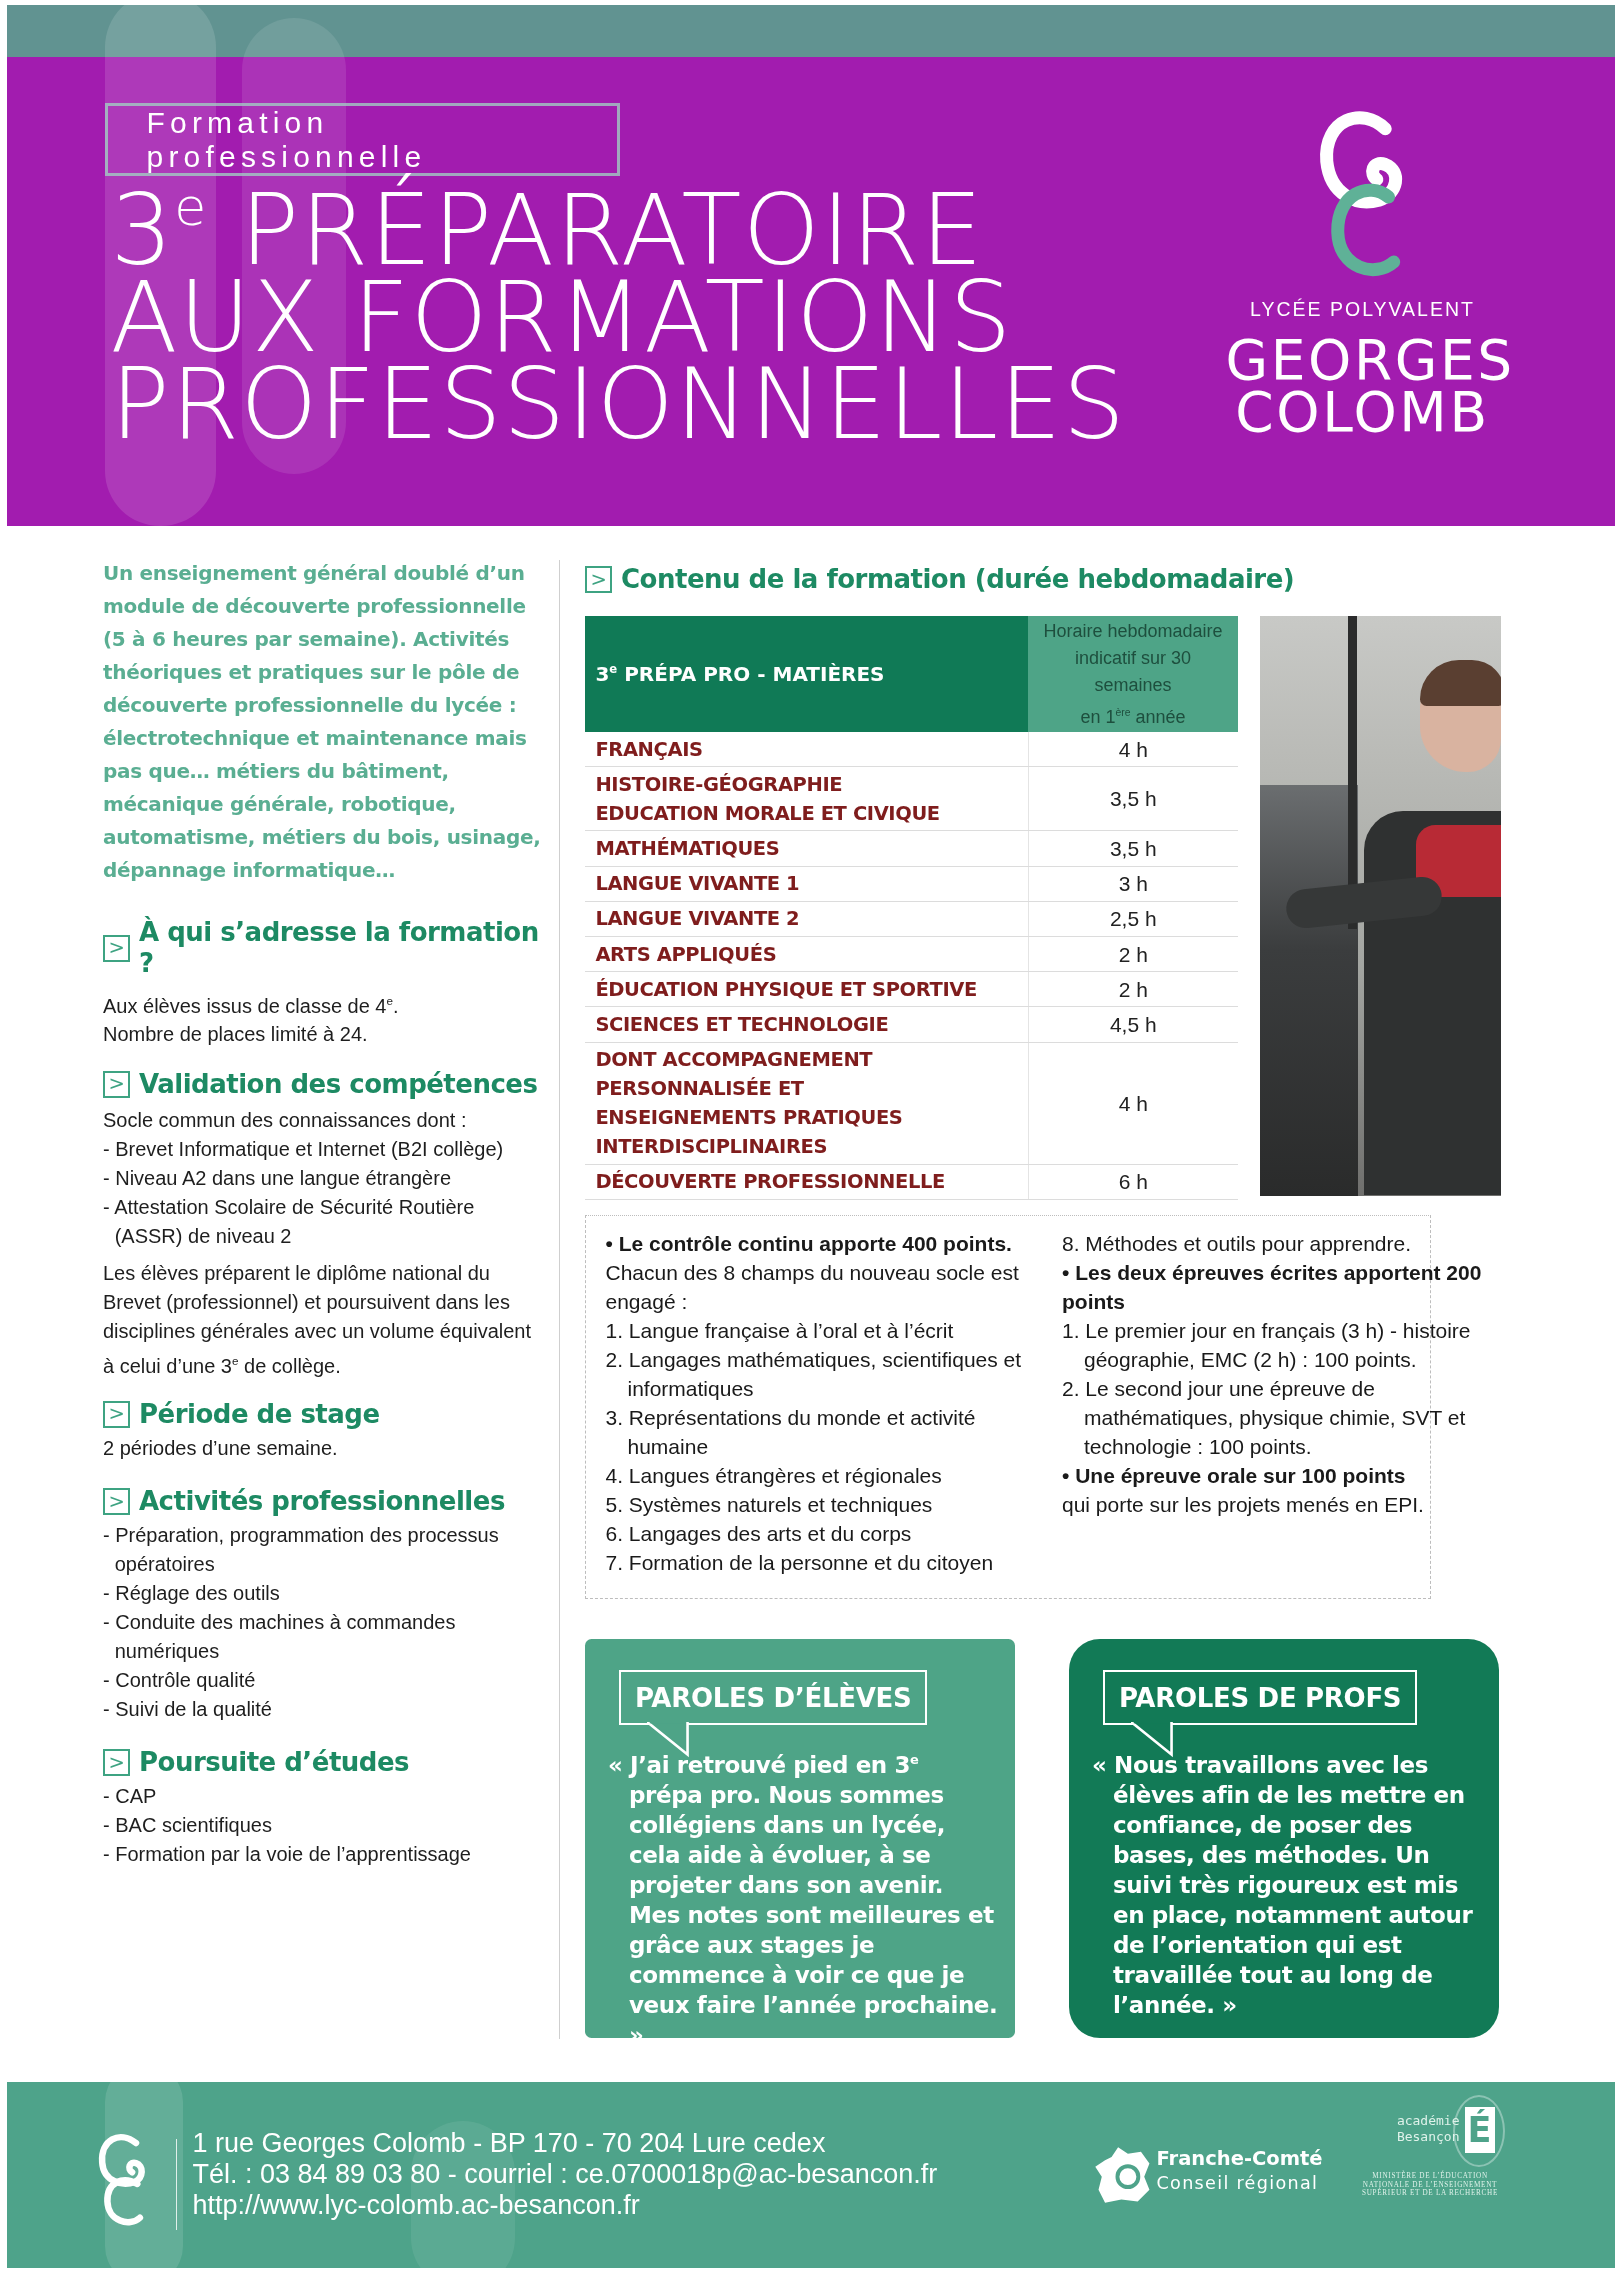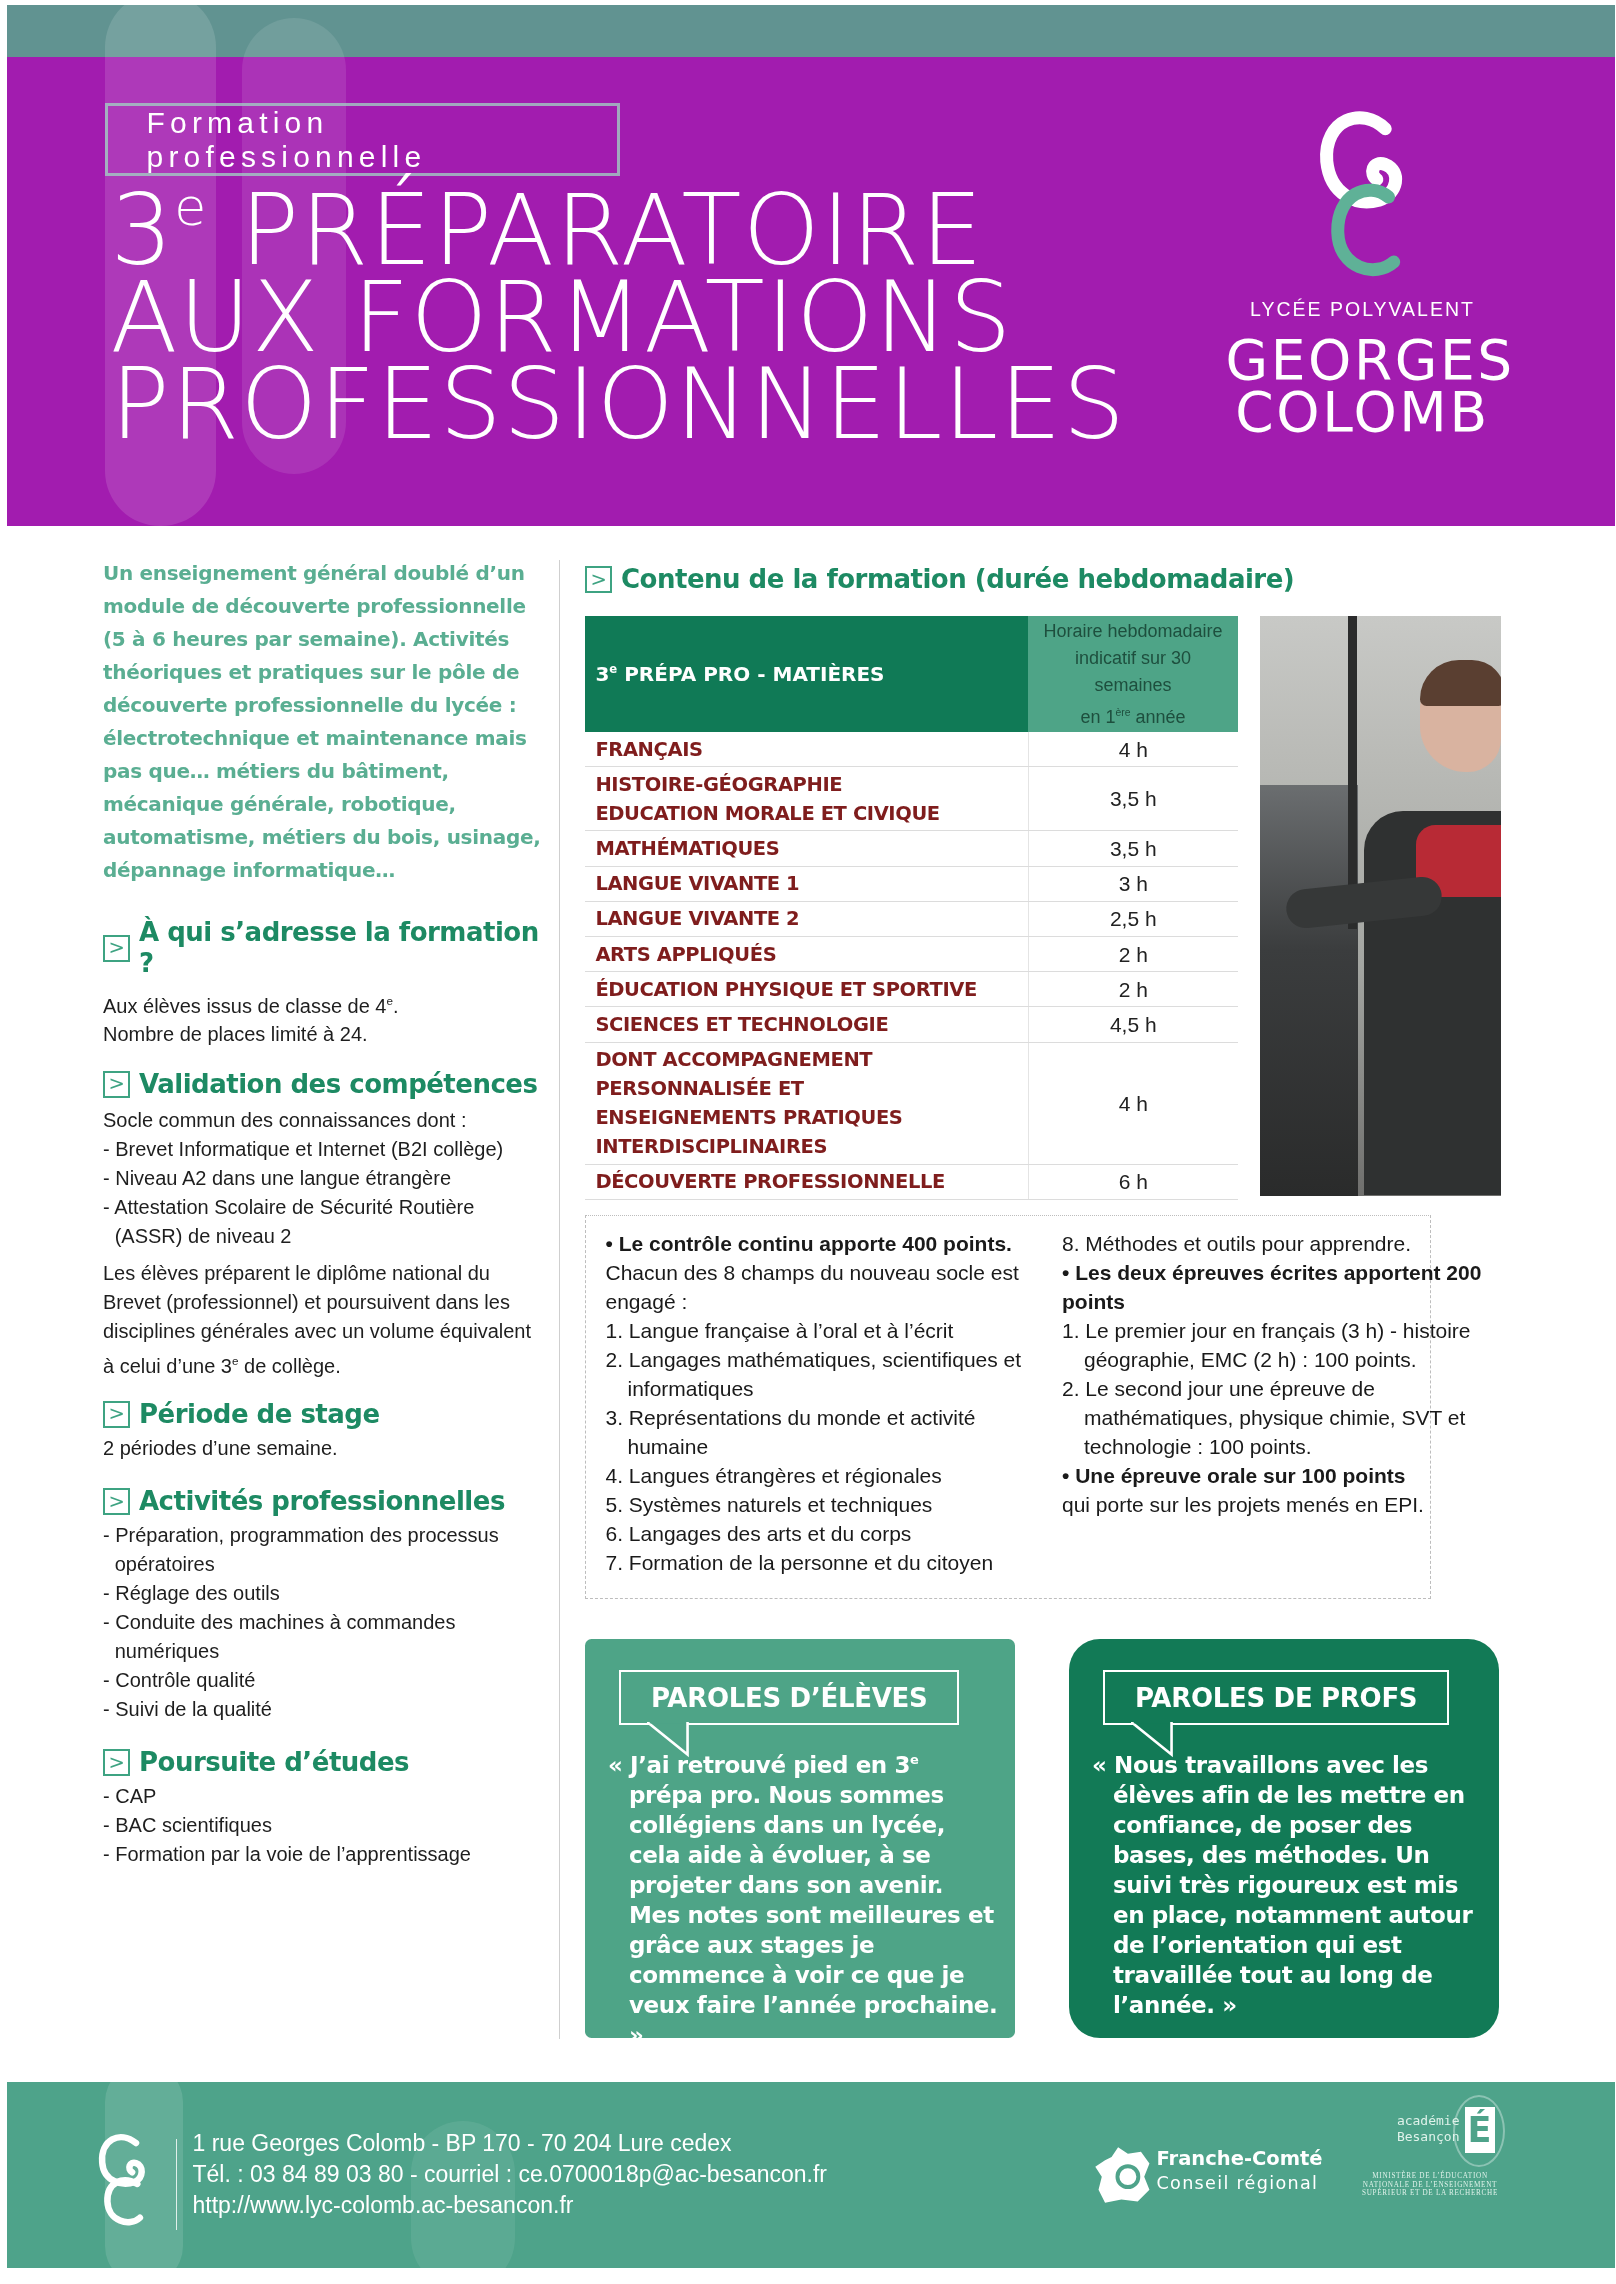--- a/index.html
+++ b/index.html
@@ -145,21 +145,21 @@
   .num-list li { padding-left: 22px; text-indent: -22px; }
 
   
   .quote {
     position: absolute; top: 1639px; width: 430px; height: 399px; border-radius: 6.5px;
   }
   .quote.students { left: 585px; background: #4ea487; }
   .quote.teachers { left: 1069px; background: #127a56; border-radius: 31px; }
   .bubble {
     position: absolute; left: 34px; top: 31px; height: 55px;
-    border: 2.6px solid #ffffff; display: flex; align-items: center; padding: 0 30px;
+    border: 2.6px solid #ffffff; display: flex; align-items: center; padding: 0 14px;
   }
   .bubble span {
     color: #ffffff; font-family: "DejaVu Sans", sans-serif; font-weight: bold; font-size: 26px; letter-spacing: -0.3px;
   }
   .bubble-tail {
     position: absolute; left: 62px; top: 83px; width: 0; height: 0;
   }
   .bubble-tail svg { position: absolute; left: 0; top: 0; }
   .quote-text {
     position: absolute; left: 23px; top: 111px; width: 391px;
@@ -173,21 +173,21 @@
   .footer {
     position: absolute; left: 6.5px; top: 2082px; width: 1608px; height: 186px;
     background: #4ea38a; overflow: hidden;
   }
   .footer .ghost { position: absolute; left: 98px; top: -19.5px; width: 78px; height: 222px; background: rgba(255,255,255,0.12); border-radius: 39px; }
   .footer .ghost2 { position: absolute; left: 404px; top: 39px; width: 104px; height: 169px; background: rgba(255,255,255,0.08); border-radius: 52px; }
   .footer .f-logo { position: absolute; left: 90px; top: 51px; }
   .footer .f-sep { position: absolute; left: 169px; top: 57px; width: 1.3px; height: 91px; background: rgba(255,255,255,0.8); }
   .footer .addr {
     position: absolute; left: 186px; top: 46px; color: #ffffff;
-    font-family: "Liberation Sans", sans-serif; font-size: 23px; line-height: 31px;
+    font-family: "Liberation Sans", sans-serif; font-size: 27px; line-height: 31px;
   }
   .partner-fc { position: absolute; left: 1085px; top: 62px; width: 248px; height: 59px; }
   .partner-fc svg { position: absolute; left: 0; top: 0; }
   .partner-fc .t1 { position: absolute; left: 65px; top: 3.3px; color: #fff; font-family: "DejaVu Sans", sans-serif; font-weight: bold; font-size: 19.5px; }
   .partner-fc .t2 { position: absolute; left: 65px; top: 29px; color: #fff; font-family: "DejaVu Sans", sans-serif; font-size: 17.6px; letter-spacing: 1.3px; }
   .partner-ac { position: absolute; left: 1342px; top: 13px; width: 163px; height: 130px; }
   .partner-ac .t1 { position: absolute; left: 46px; top: 18px; color: #dff2ea; font-family: "DejaVu Sans Mono", monospace; font-size: 13px; line-height: 15.6px; text-align: right; width: 65px; }
   .partner-ac .e { position: absolute; left: 116px; top: 11.7px; width: 30px; height: 46px; background: #ffffff; color: #4ea38a; font-family: "DejaVu Sans", sans-serif; font-weight: bold; font-size: 35px; text-align: center; line-height: 46px; }
   .partner-ac .e-ring { position: absolute; left: 104px; top: 0px; width: 52px; height: 72px; border: 2.6px solid rgba(255,255,255,0.35); border-radius: 50%; }
   .partner-ac .t2 { position: absolute; left: 6.5px; top: 77px; width: 150px; color: #dff2ea; font-family: "Liberation Serif", serif; font-size: 7.2px; line-height: 8.5px; text-align: center; letter-spacing: 0.7px; }

